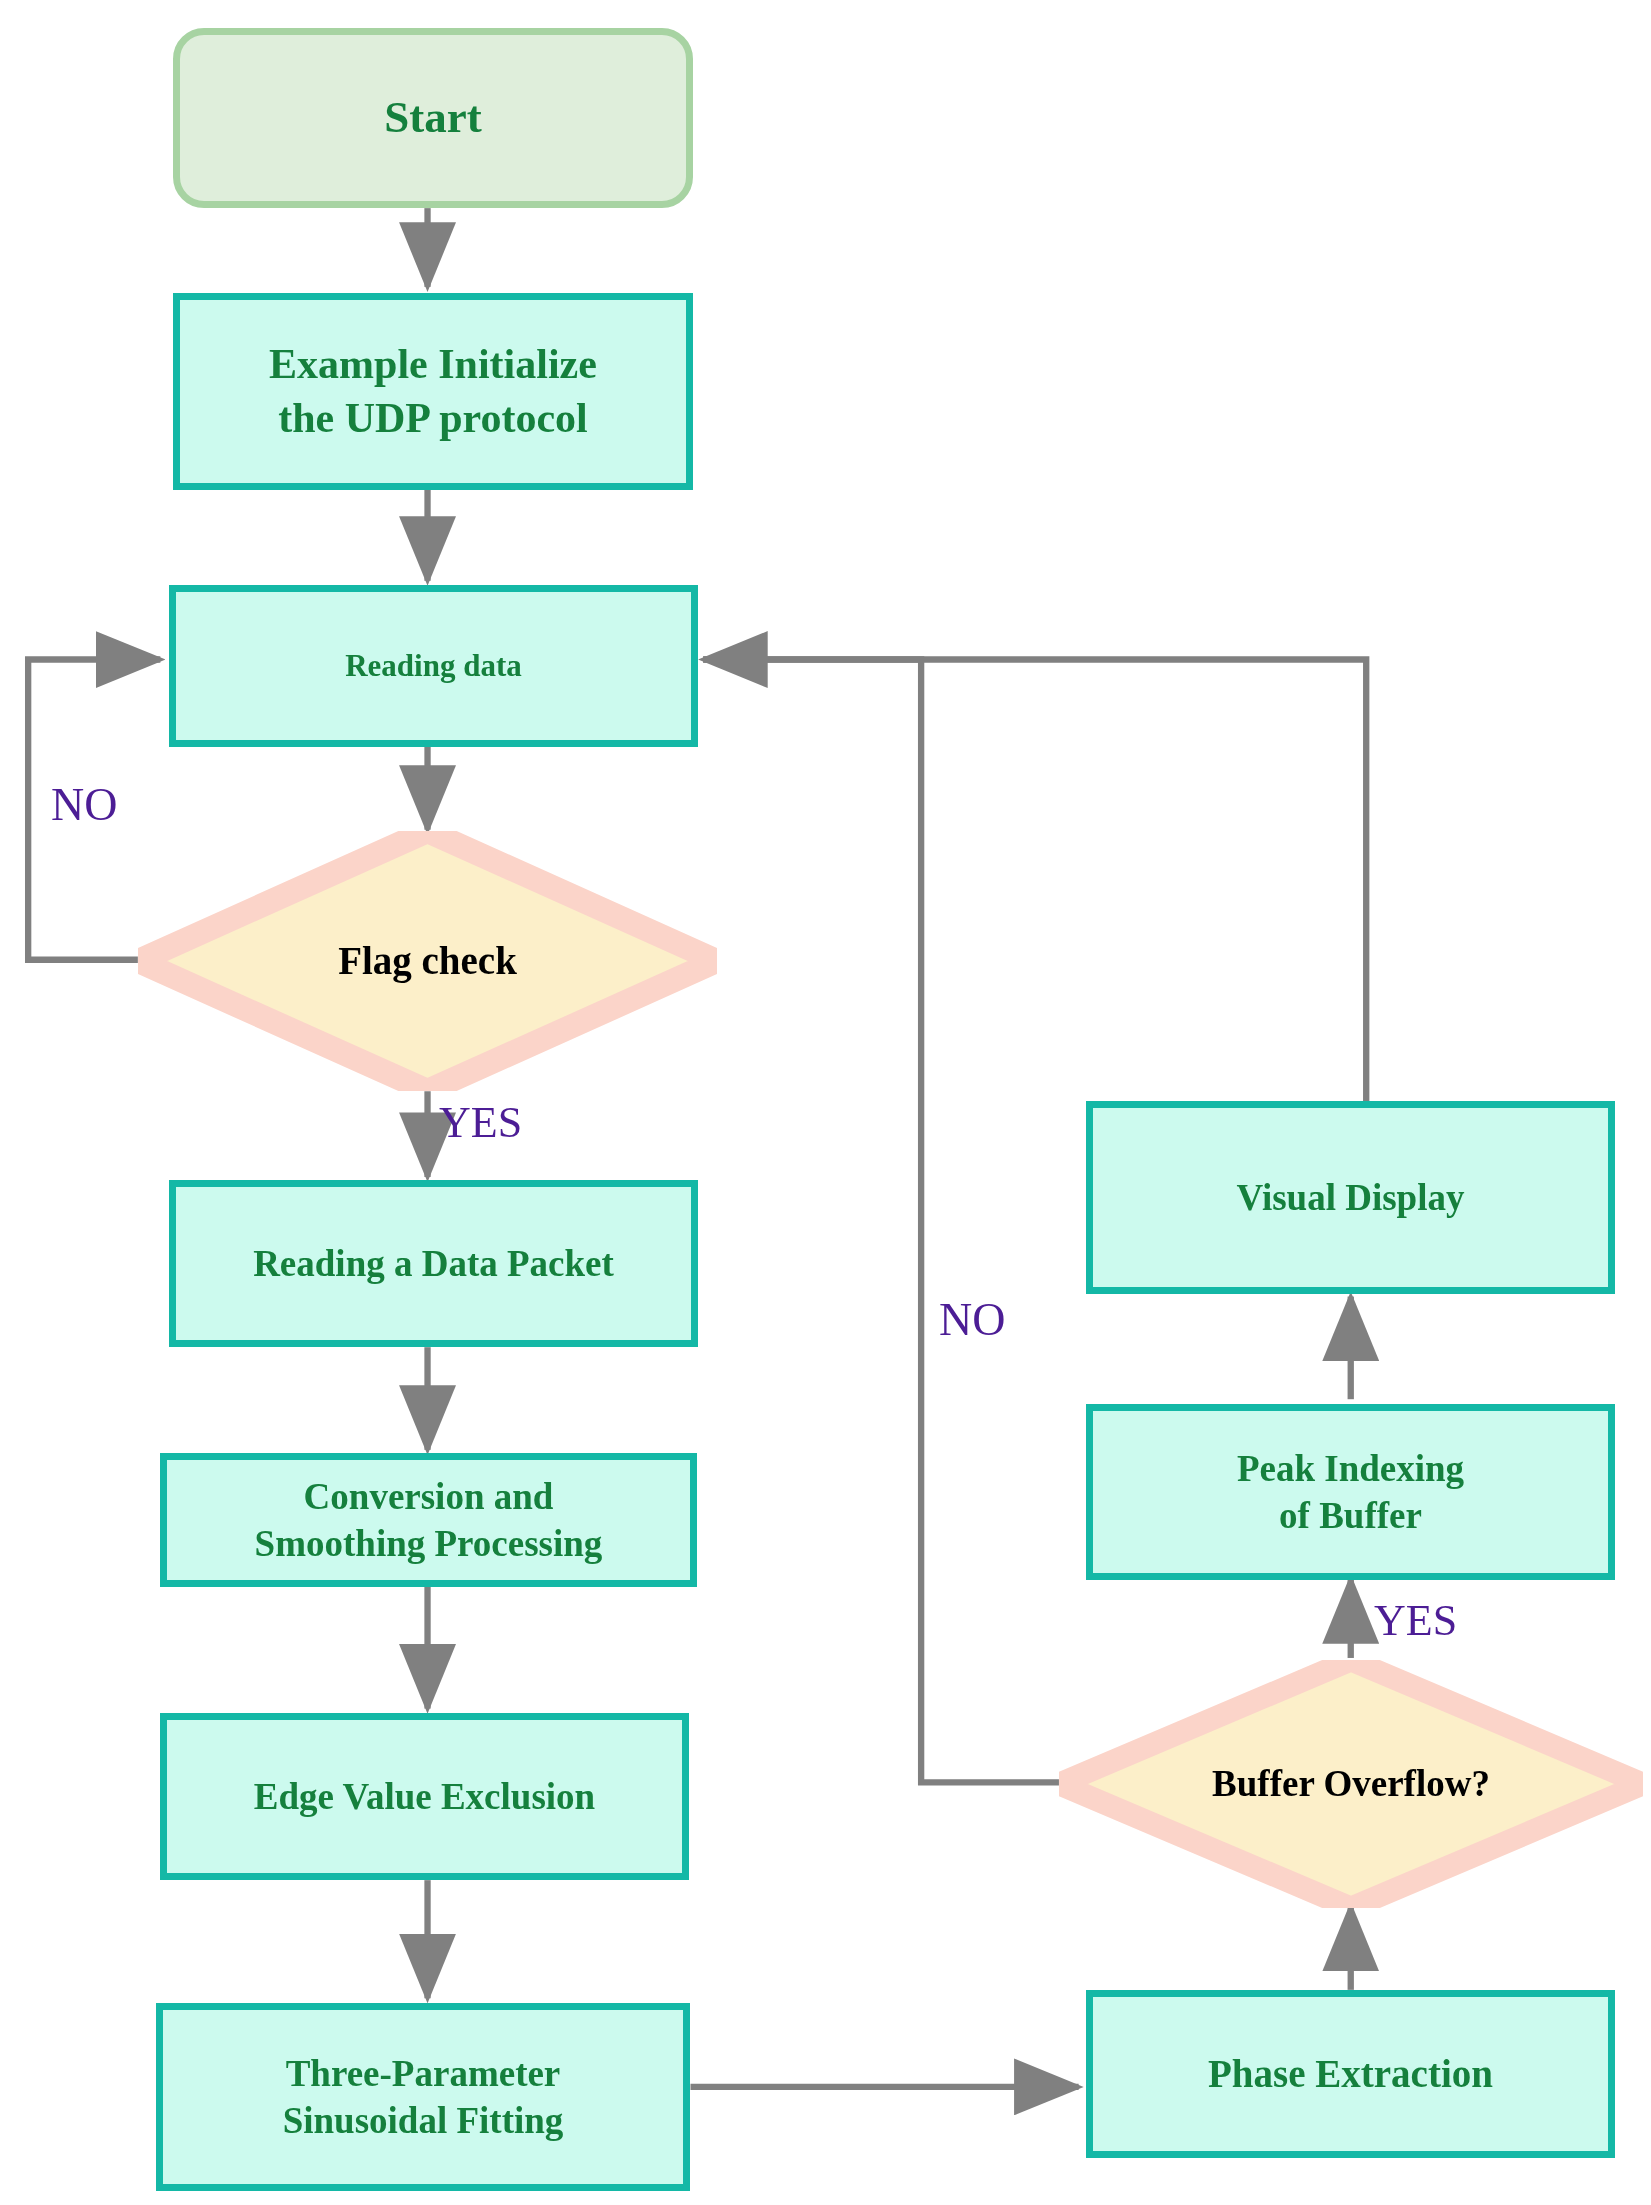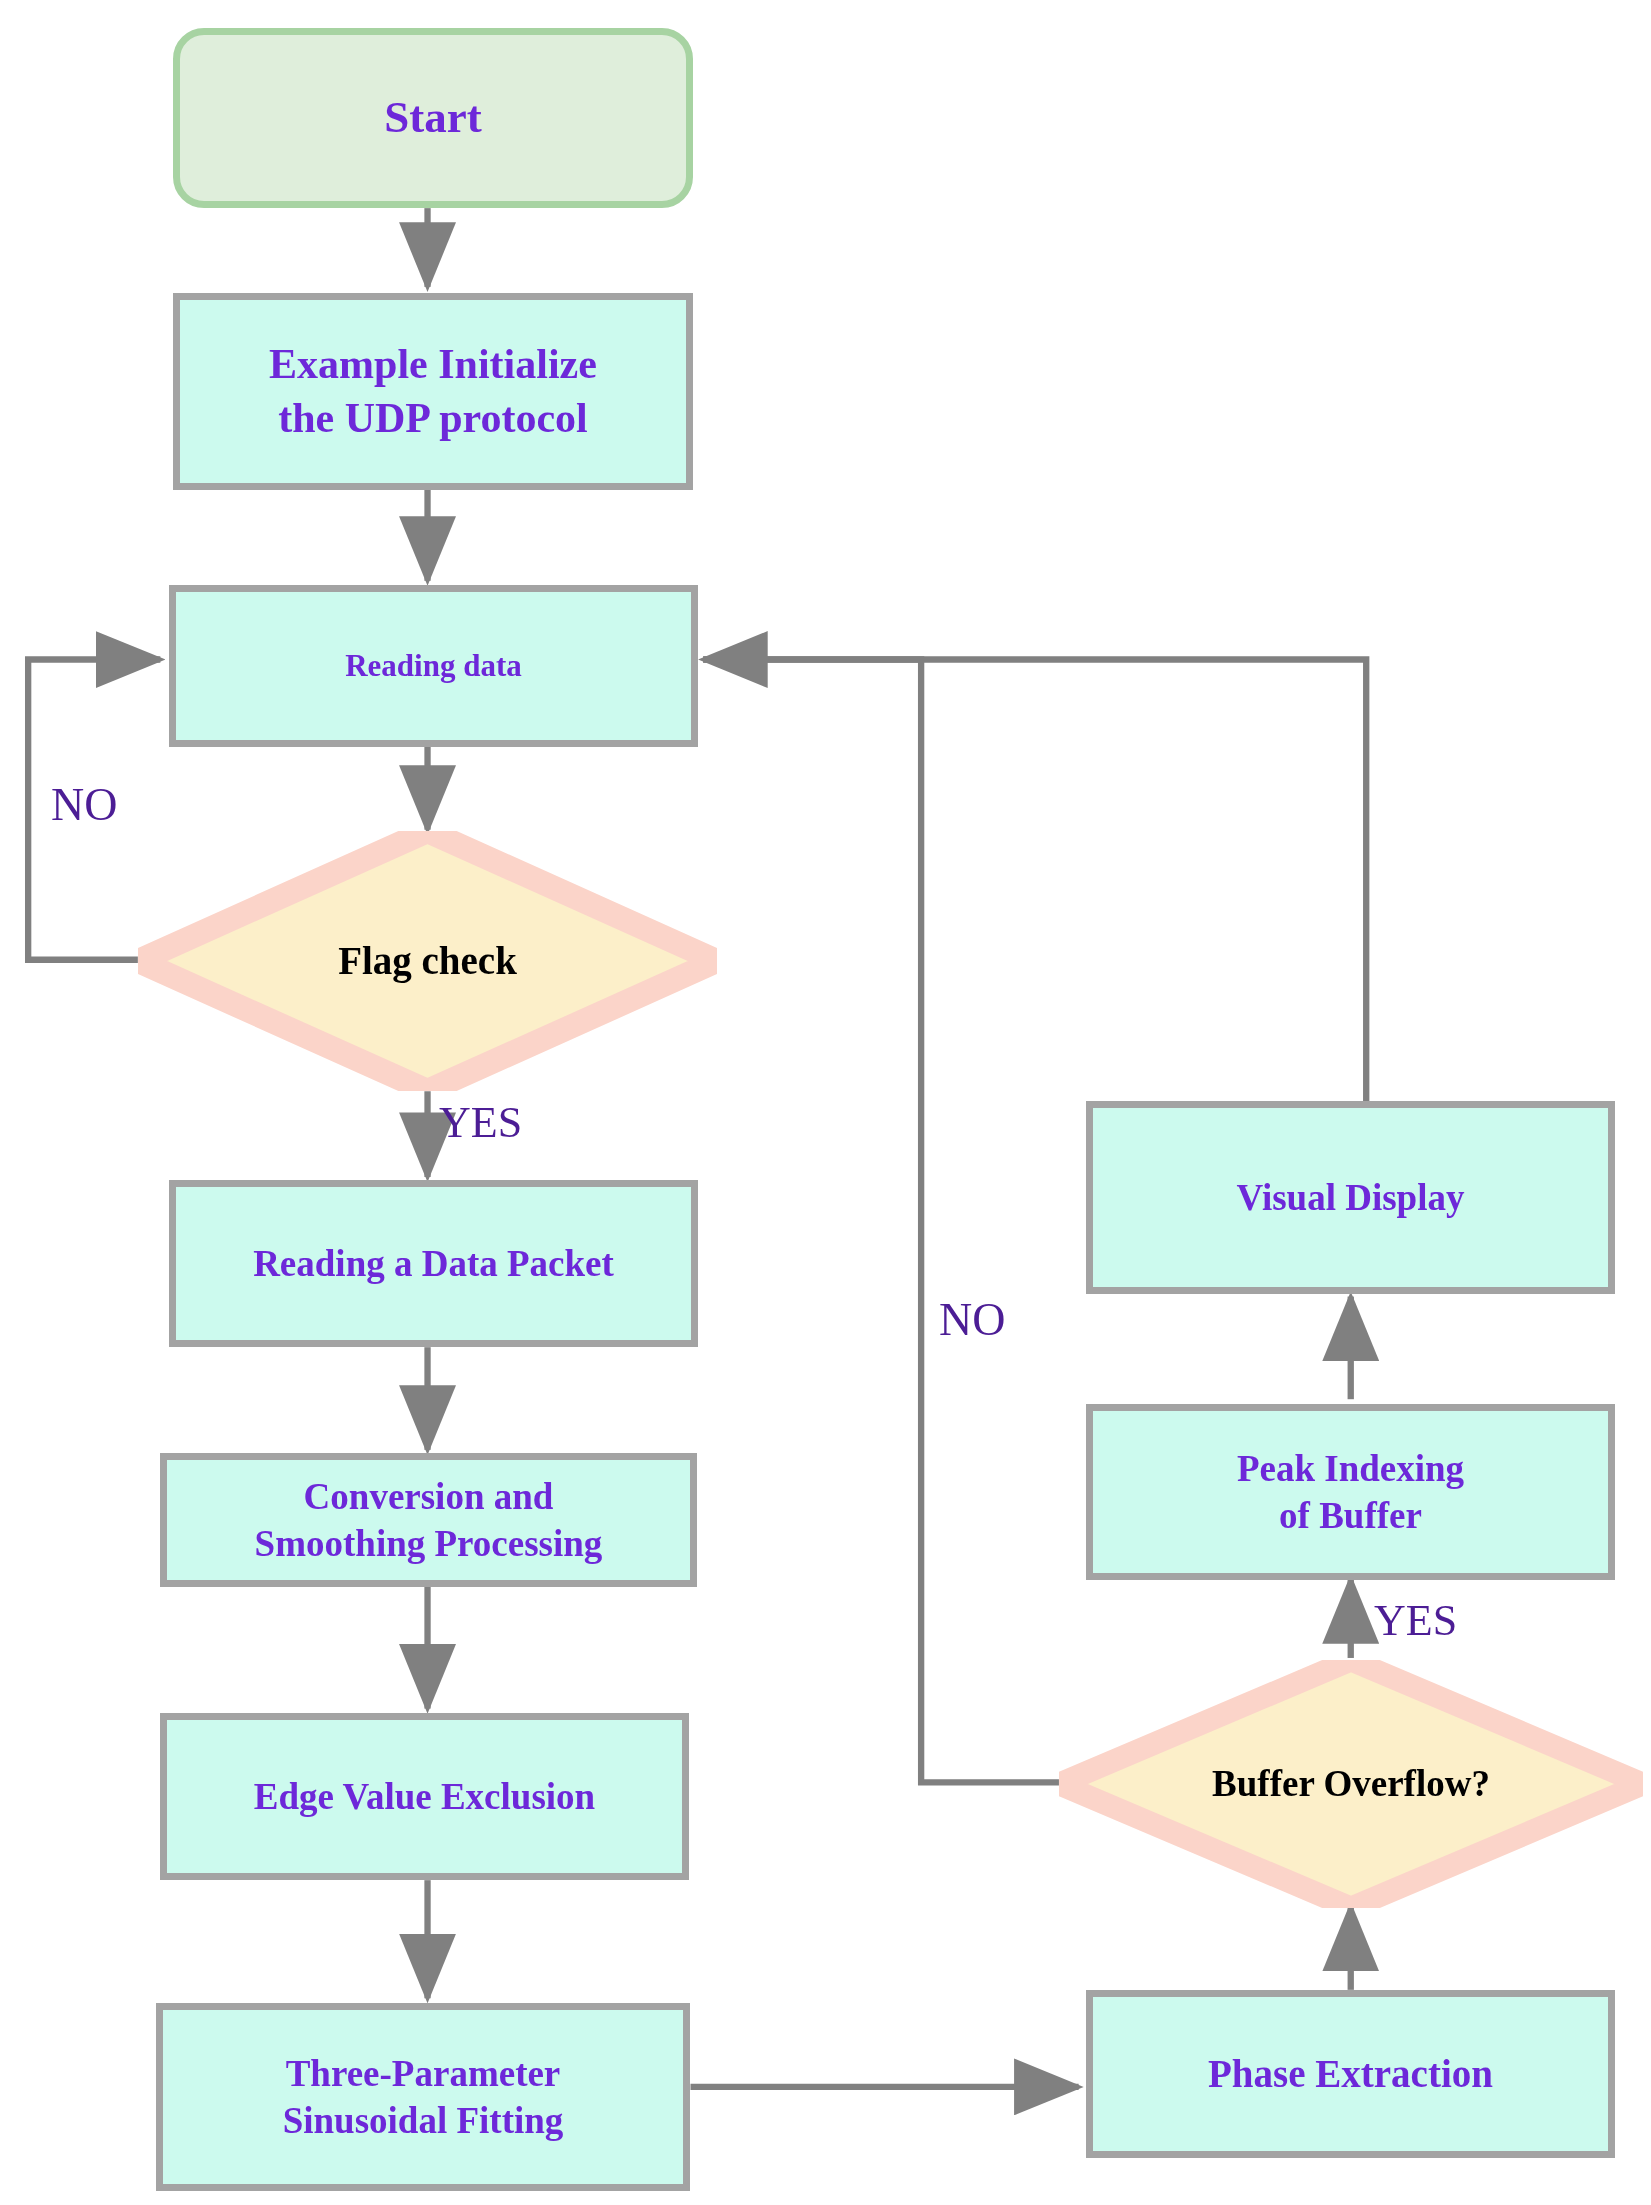--- a/index.html
+++ b/index.html
@@ -26,29 +26,29 @@
     height: 2205px;
     pointer-events: none;
   }
   .node {
     position: absolute;
     box-sizing: border-box;
     display: flex;
     align-items: center;
     justify-content: center;
     text-align: center;
-    color: #6d28d9;
+    color: #15803d;
     font-weight: bold;
     line-height: 1.28;
     white-space: pre-line;
   }
   
   .proc {
     background: #CCFAEE;
-    border: 7px solid #a3a3a3;
+    border: 7px solid #14b8a6;
     box-shadow: inset 0 0 0 7px #CCFAEE;
     text-align: center;
   }
   
   .term {
     background: #DFEEDB;
     border: 7px solid #A7D3A2;
     border-radius: 31px;
   }
   

